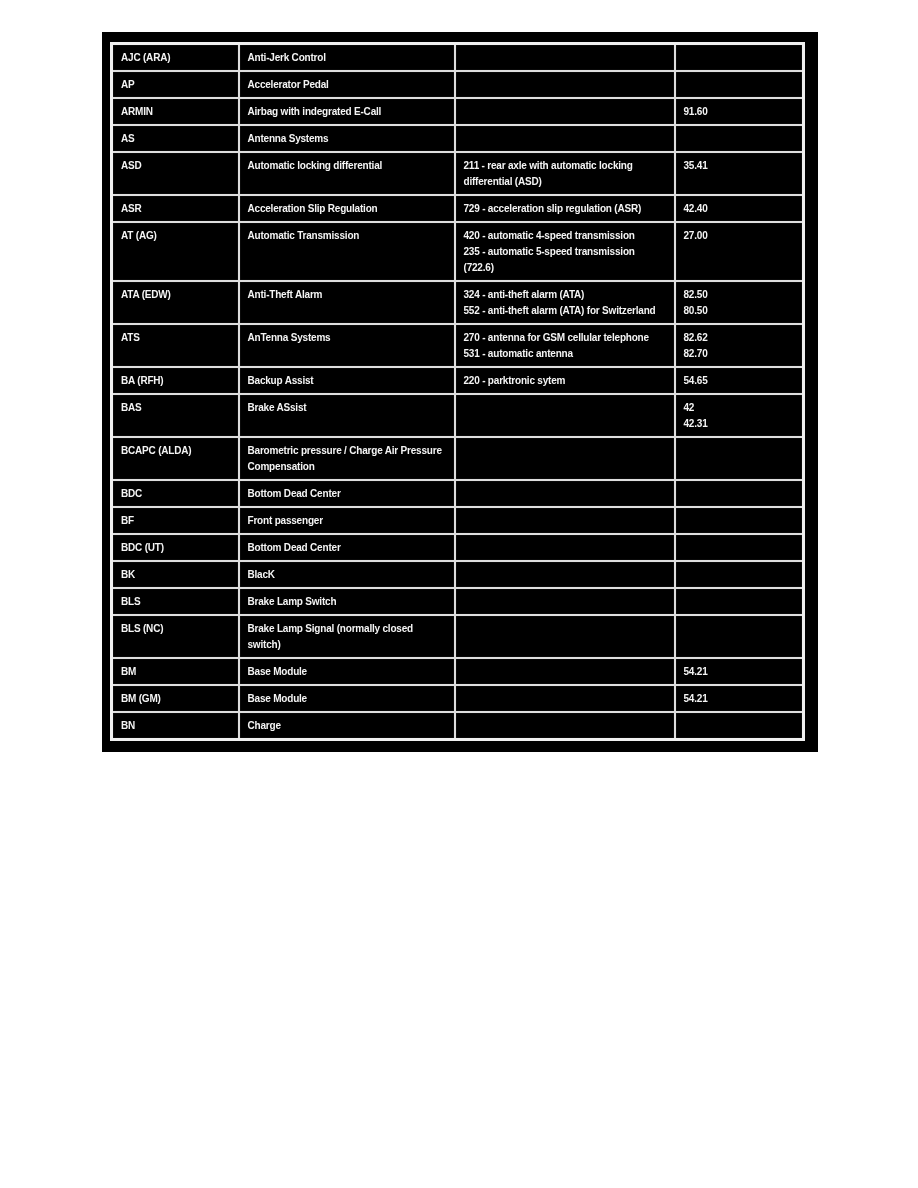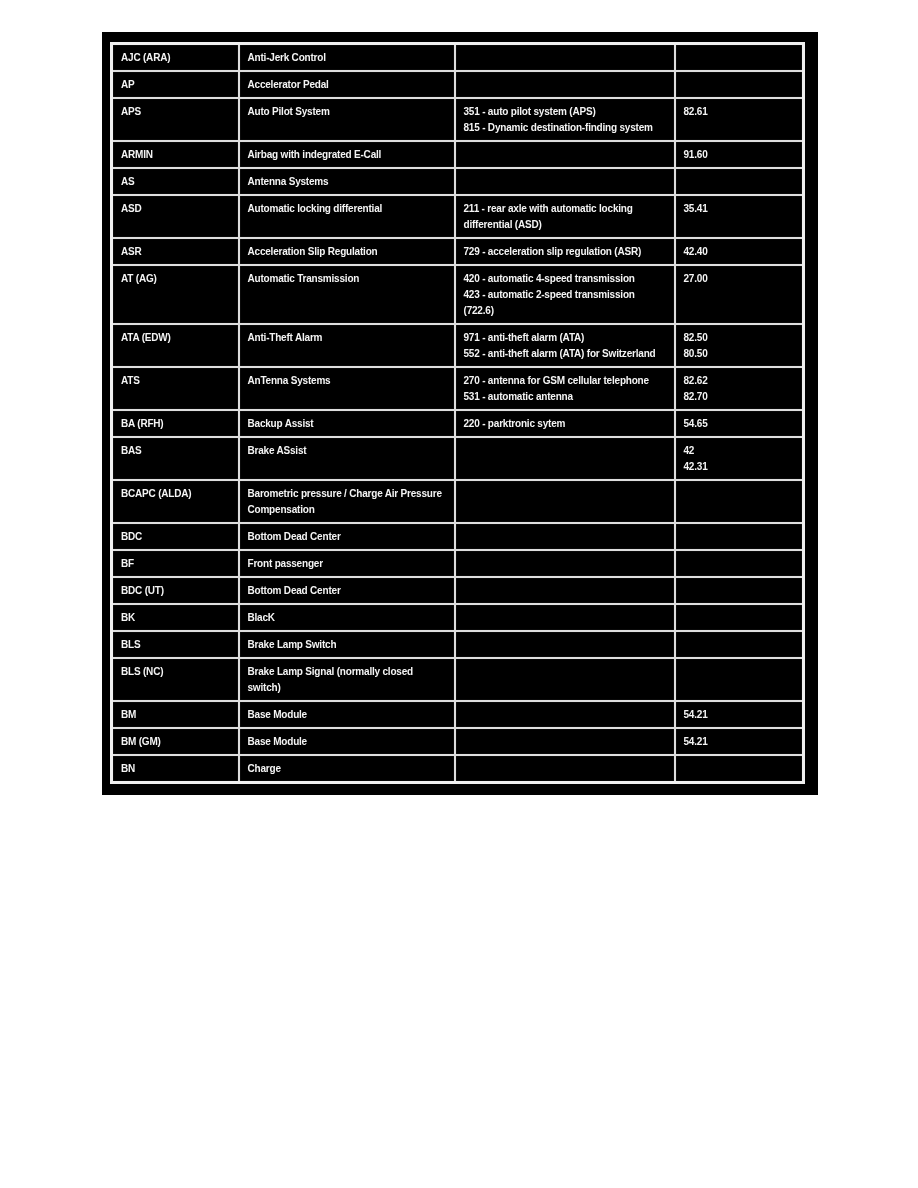--- a/index.html
+++ b/index.html
@@ -77,31 +77,20 @@
             <td></td>
             <td></td>
           </tr>
           <tr>
             <td>AP</td>
             <td>Accelerator Pedal</td>
             <td></td>
             <td></td>
           </tr>
           <tr>
-            <td>APS</td>
-            <td>Auto Pilot System</td>
-            <td>
-              <div class="code-line">351 - auto pilot system (APS)</div>
-              <div class="code-line">815 - Dynamic destination-finding system</div>
-            </td>
-            <td>
-              <div class="group-number">82.61</div>
-            </td>
-          </tr>
-          <tr>
             <td>ARMIN</td>
             <td>Airbag with indegrated E-Call</td>
             <td></td>
             <td>
               <div class="group-number">91.60</div>
             </td>
           </tr>
           <tr>
             <td>AS</td>
             <td>Antenna Systems</td>
@@ -126,31 +115,31 @@
             </td>
             <td>
               <div class="group-number">42.40</div>
             </td>
           </tr>
           <tr>
             <td>AT (AG)</td>
             <td>Automatic Transmission</td>
             <td>
               <div class="code-line">420 - automatic 4-speed transmission</div>
-              <div class="code-line">423 - automatic 2-speed transmission (722.6)</div>
+              <div class="code-line">235 - automatic 5-speed transmission (722.6)</div>
             </td>
             <td>
               <div class="group-number">27.00</div>
             </td>
           </tr>
           <tr>
             <td>ATA (EDW)</td>
             <td>Anti-Theft Alarm</td>
             <td>
-              <div class="code-line">971 - anti-theft alarm (ATA)</div>
+              <div class="code-line">324 - anti-theft alarm (ATA)</div>
               <div class="code-line">552 - anti-theft alarm (ATA) for Switzerland</div>
             </td>
             <td>
               <div class="group-number">82.50</div>
               <div class="group-number">80.50</div>
             </td>
           </tr>
           <tr>
             <td>ATS</td>
             <td>AnTenna Systems</td>

